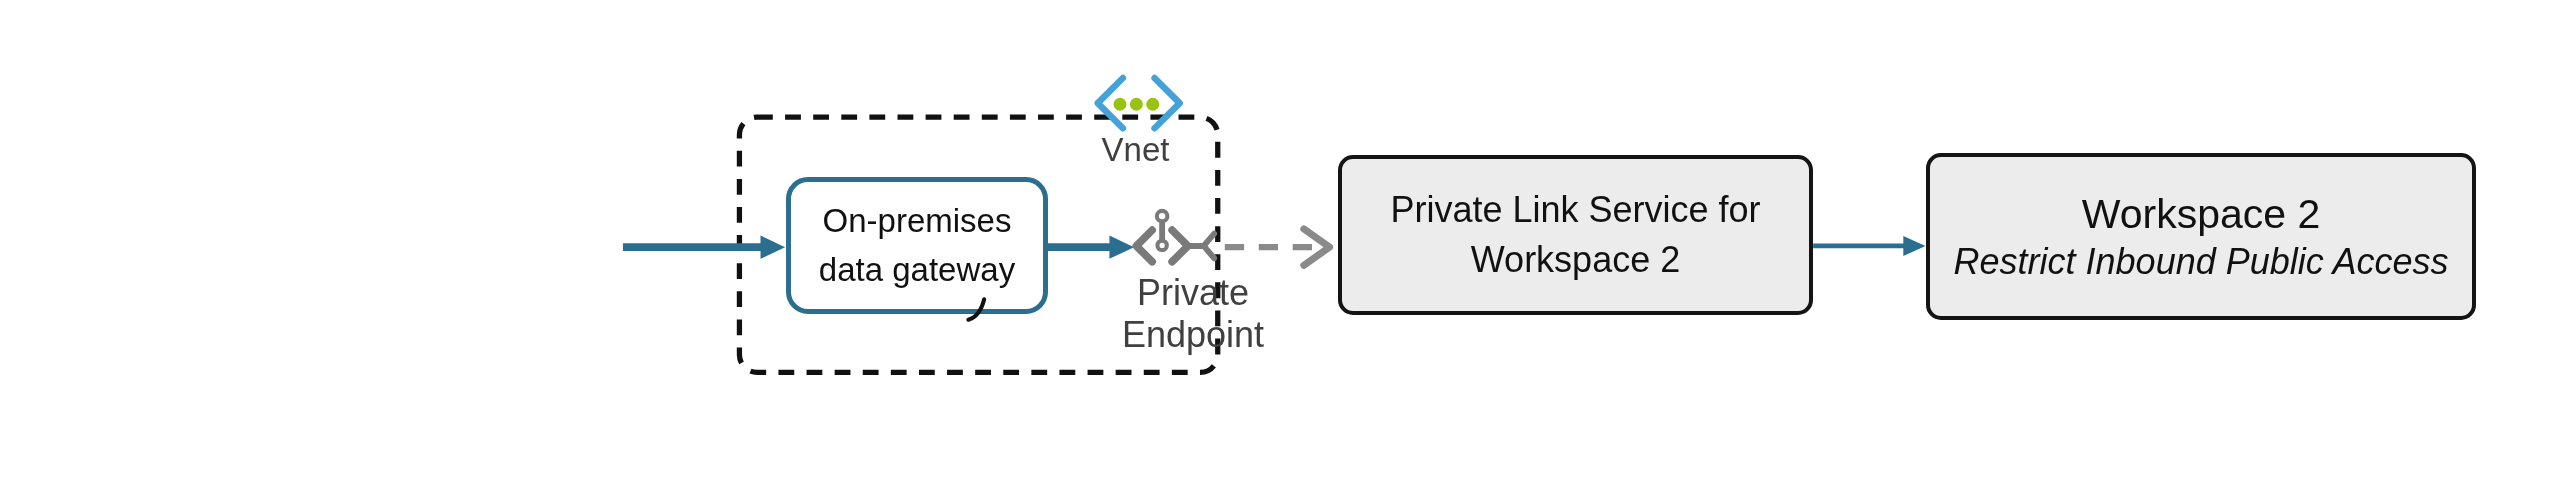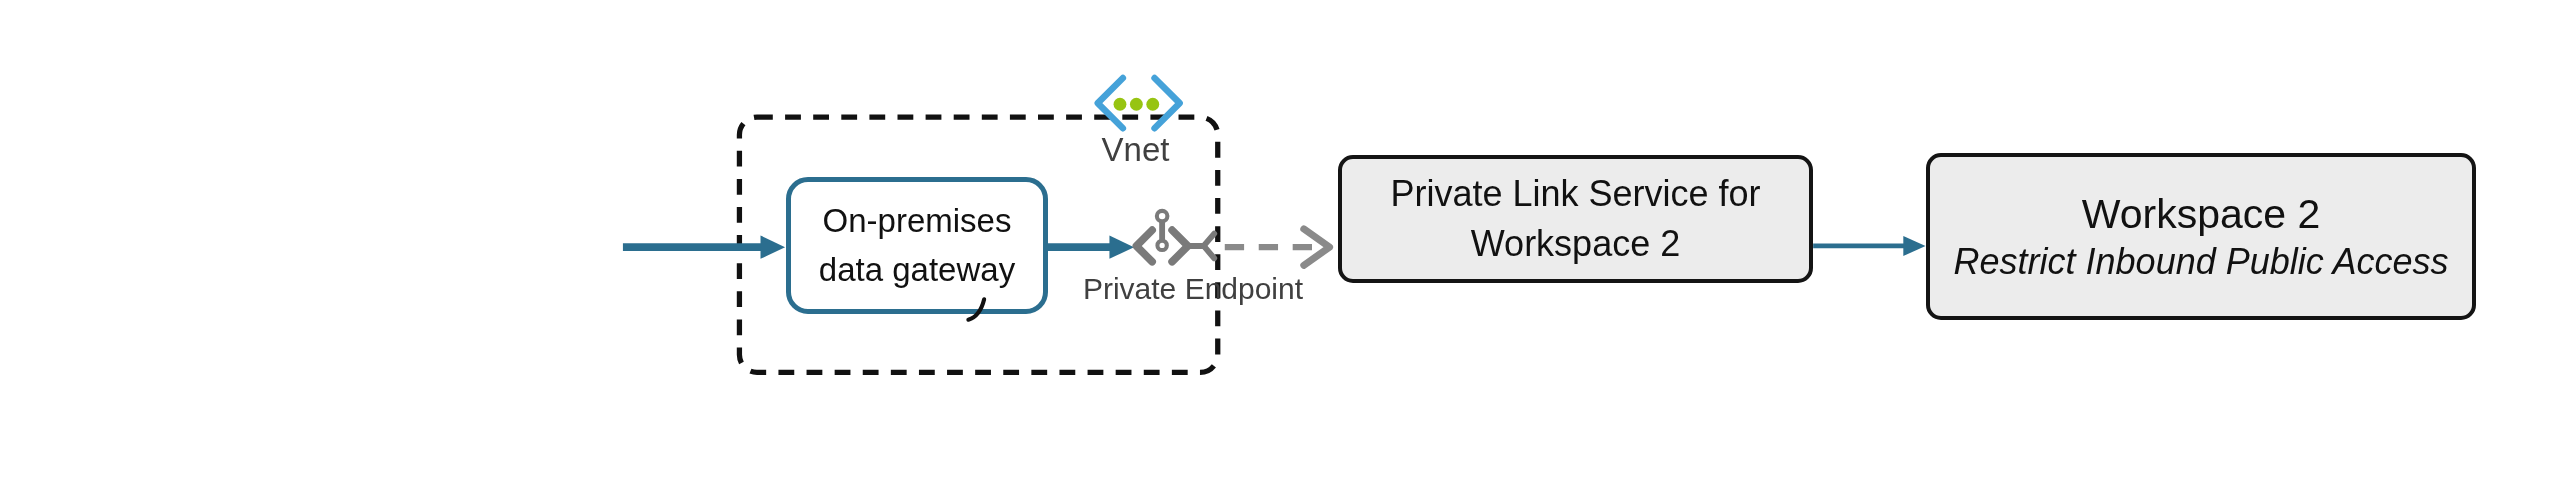--- a/index.html
+++ b/index.html
@@ -42,21 +42,21 @@
   }
   #gateway {
     left: 786px; top: 177px; width: 262px; height: 137px;
     background: #ffffff;
     border: 5.3px solid #2b6e8f;
     border-radius: 22px;
     font-size: 33px;
     line-height: 1.48;
   }
   #private-link-service {
-    left: 1338px; top: 155px; width: 475px; height: 128px;
+    left: 1338px; top: 155px; width: 475px; height: 160px;
     font-size: 36px;
     line-height: 1.38;
   }
   #workspace2 {
     left: 1926px; top: 153px; width: 550px; height: 167px;
   }
   #workspace2 .line1 { font-size: 41px; line-height: 1.2; }
   #workspace2 .line2 { font-size: 36px; font-style: italic; line-height: 1.2; margin-top: 1px; }
 
   .float-label {
@@ -64,21 +64,21 @@
     text-align: center;
     z-index: 1;
     color: #404040;
   }
   #vnet-label {
     left: 1077px; top: 131px; width: 117px;
     font-size: 33px;
   }
   #private-endpoint-label {
     left: 1073px; top: 272px; width: 240px;
-    font-size: 30px;
+    font-size: 36px;
   }
 </style>
 </head>
 <body>
 
 <div id="canvas">
 
   <svg id="connector-layer" class="layer" viewBox="0 0 4400 835">
 
     <rect x="1263" y="200" width="817" height="436" rx="30" fill="none" stroke="#111111" stroke-width="9" stroke-dasharray="27 21"></rect>

